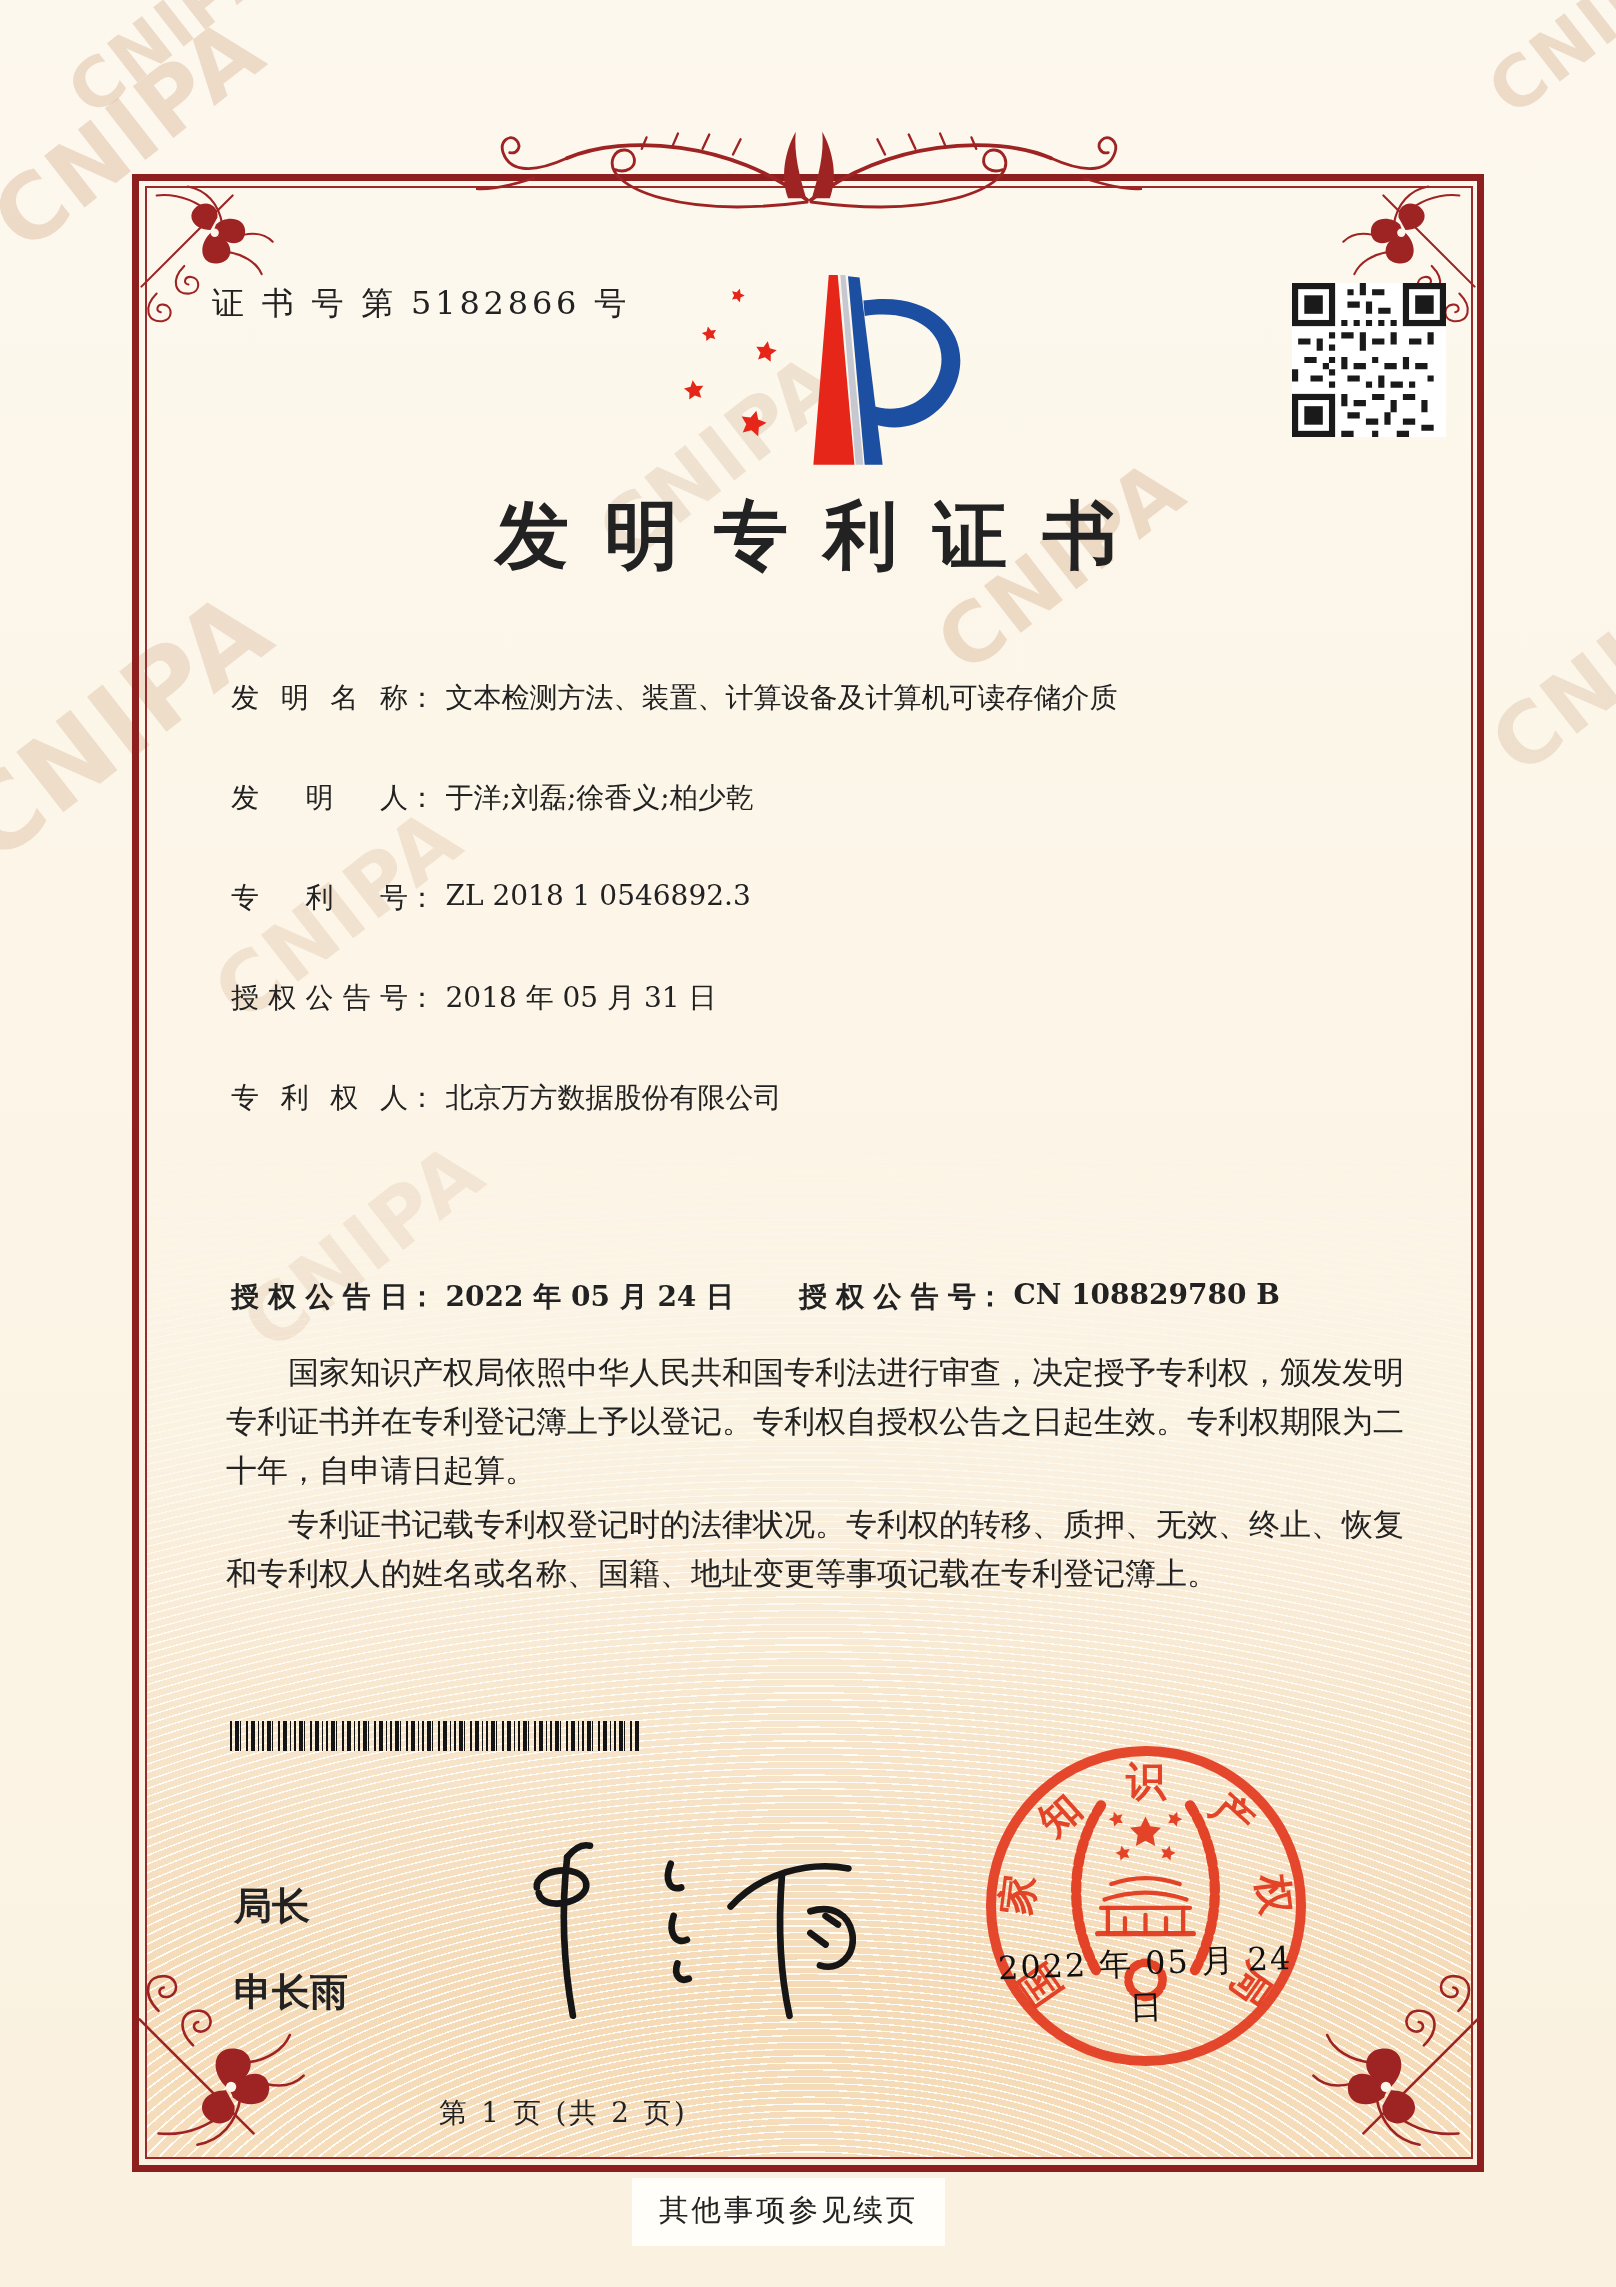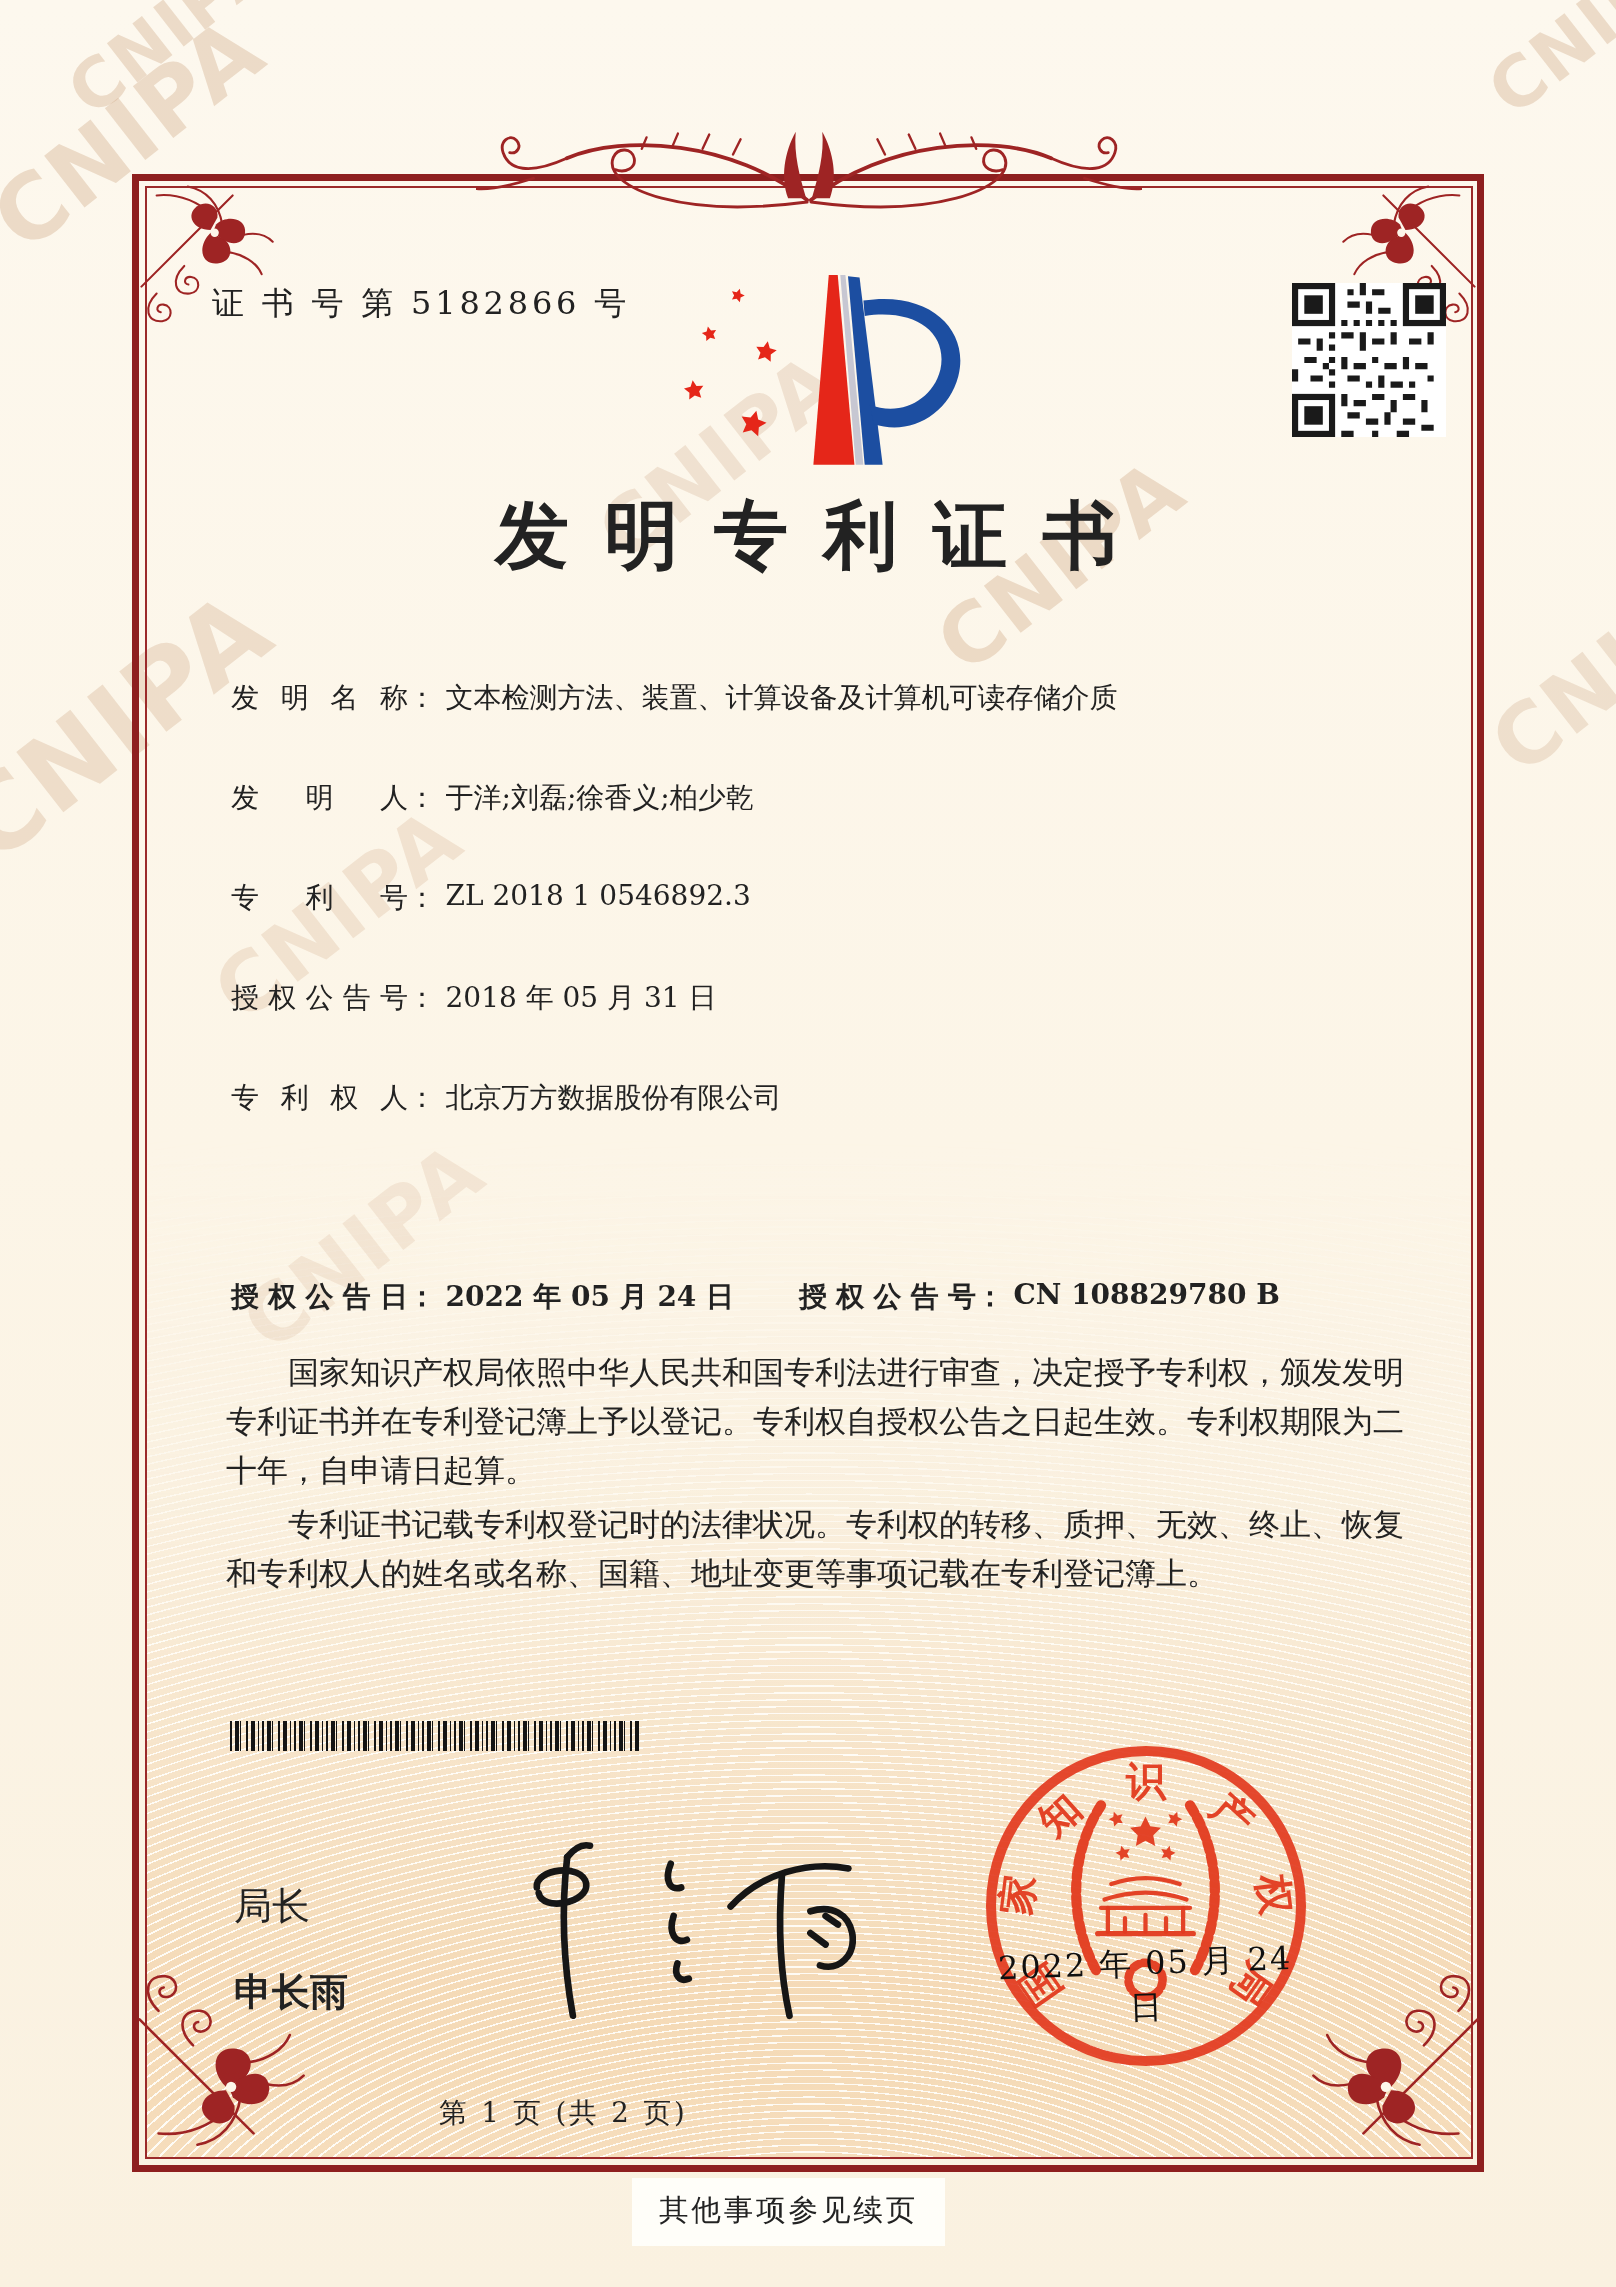--- a/index.html
+++ b/index.html
@@ -44,21 +44,21 @@
   .grant-pair{position:absolute;top:0;white-space:nowrap;font-weight:bold;}
   
   .bodytext{left:221px;top:1343px;width:1206px;font-size:31px;line-height:49px;z-index:3;}
   .bodytext p{margin:5px;text-indent:2em;}
   
   .barcode{left:230px;top:1721px;width:411px;height:30px;z-index:3;
     background-image:repeating-linear-gradient(90deg,
       #141414 0 1.9px,transparent 1.9px 4.8px,#141414 4.8px 8.6px,transparent 8.6px 10.5px,
       #141414 10.5px 11.4px,transparent 11.4px 16px,#141414 16px 18px,transparent 18px 21px,
       #141414 21px 25px,transparent 25px 27.6px,#141414 27.6px 28.5px,transparent 28.5px 32px);}
-  .sig-title{left:234px;top:1881px;font-size:38px;font-weight:400;
+  .sig-title{left:234px;top:1881px;font-size:38px;font-weight:700;
     font-family:"DejaVu Sans","Liberation Sans",sans-serif;z-index:3;}
   .sig-name{left:234px;top:1967px;font-size:38px;font-weight:600;
     font-family:"DejaVu Sans","Liberation Sans",sans-serif;z-index:3;}
   .signature{left:476px;top:1821px;z-index:3;}
   
   .seal{left:986px;top:1746px;width:320px;height:320px;z-index:5;}
   .seal-ring{position:absolute;left:0;top:0;width:320px;height:320px;border-radius:50%;
     border:10.5px solid rgba(226,58,30,0.92);box-sizing:border-box;}
   .seal-char{position:absolute;left:50%;top:50%;font-size:40px;font-weight:700;
     color:rgba(226,58,30,0.95);width:42px;margin-left:-21px;margin-top:-23px;text-align:center;}

